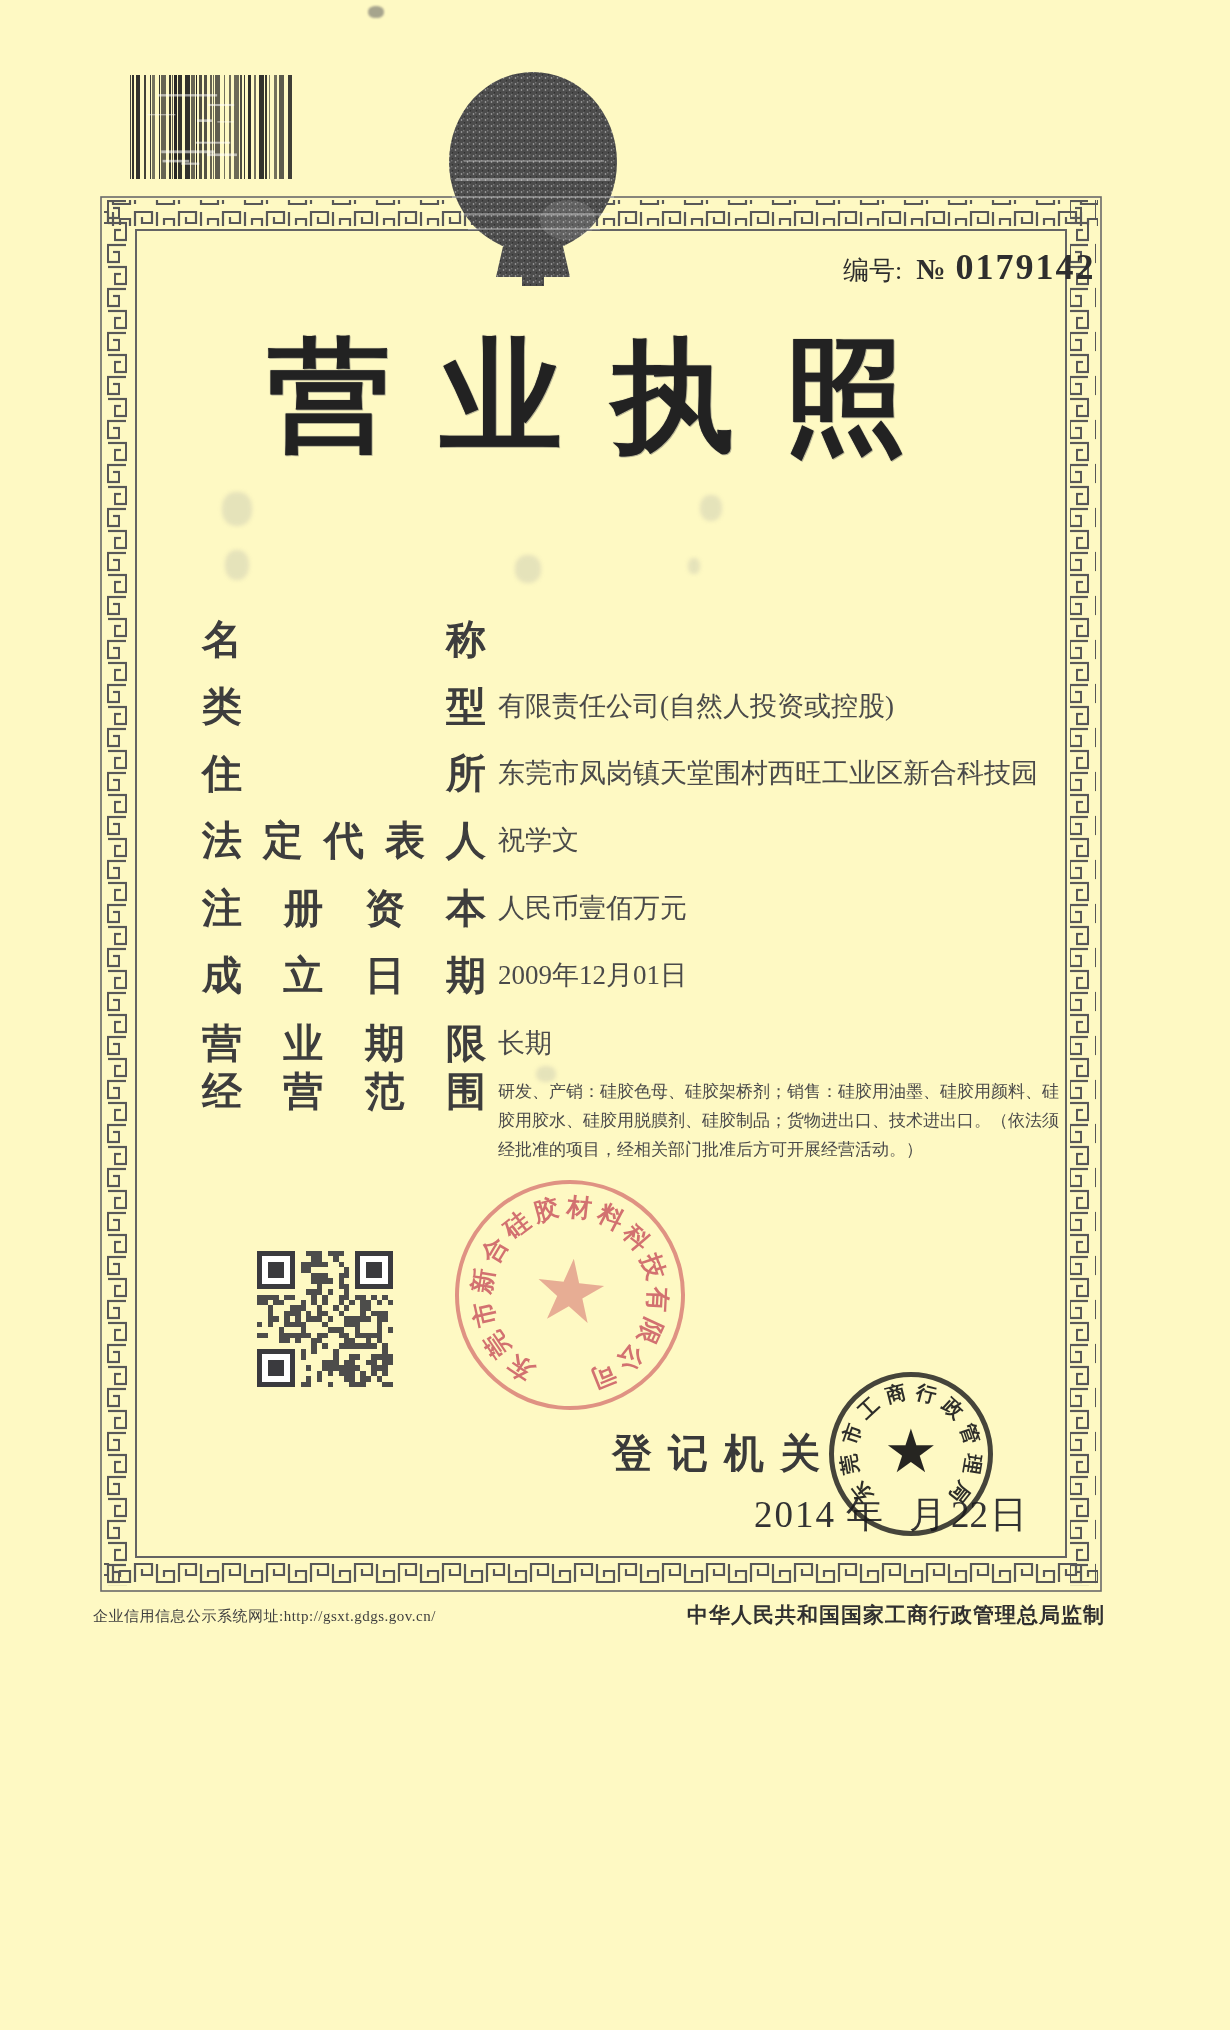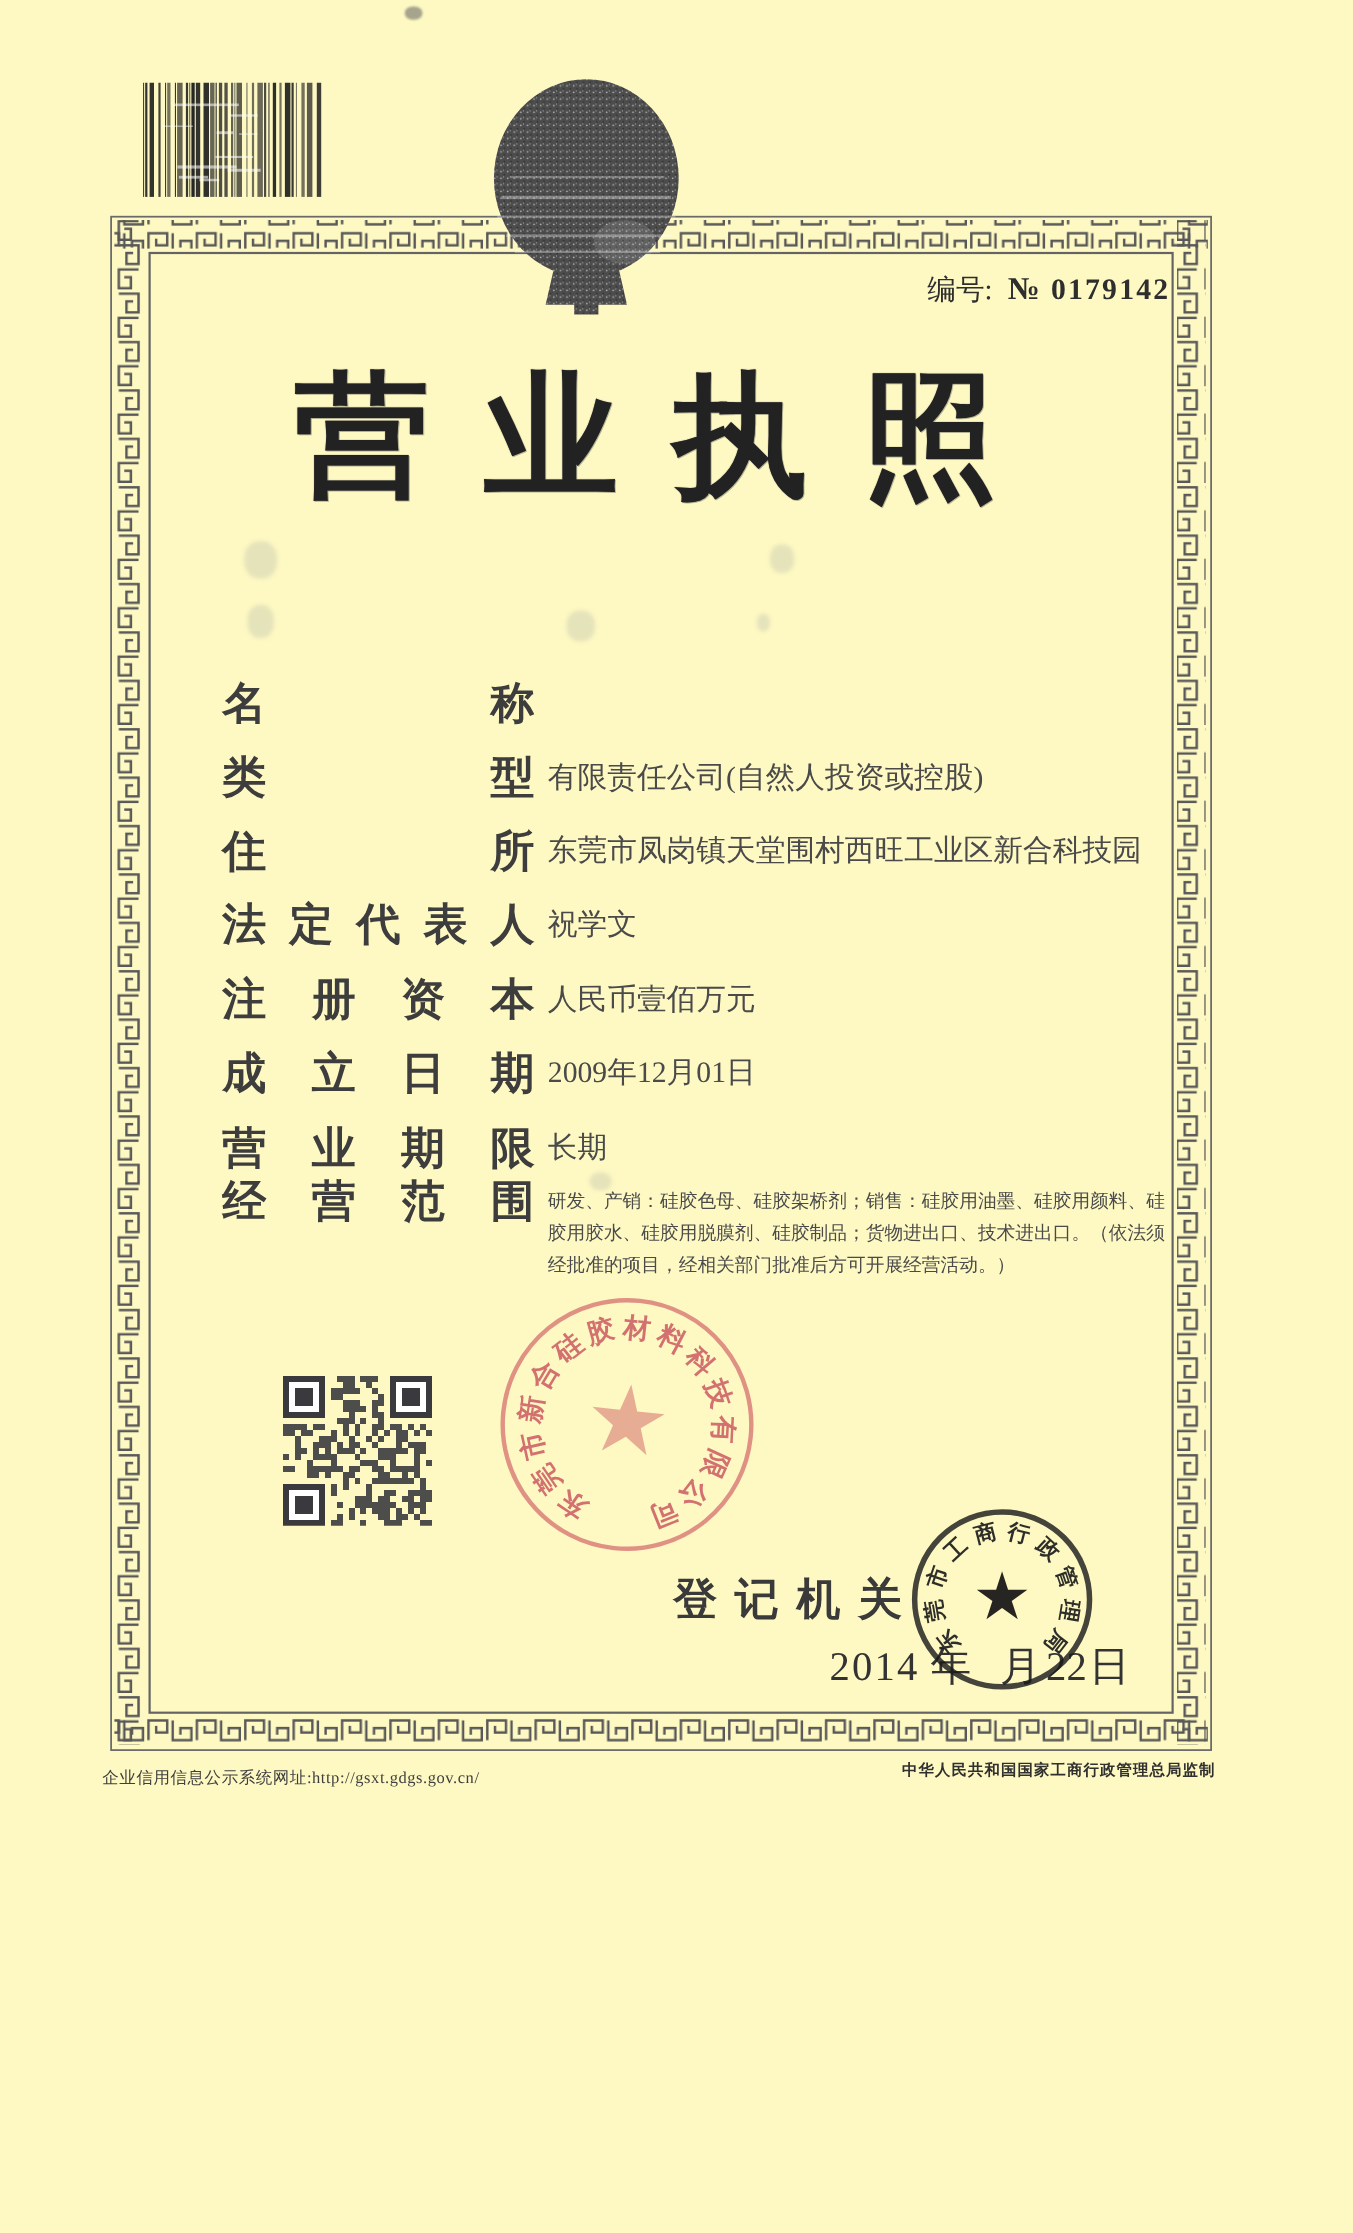--- a/index.html
+++ b/index.html
@@ -5,42 +5,42 @@
   html,body{margin:0;padding:0;background:#ffffff;}
   .page{position:relative;width:1230px;height:2030px;background:#fef9c3;overflow:hidden;
         font-family:"Liberation Serif",serif;color:#333;}
   .abs{position:absolute;}
   
   .title{left:268px;top:316px;font-size:122px;font-weight:900;letter-spacing:50px;
          color:#222;text-shadow:0 0 1px #555, 1px 1px 0 rgba(80,80,80,.35);white-space:nowrap;}
   
   .serial{left:843px;top:246px;font-size:26px;color:#2e2e2e;white-space:nowrap;display:flex;align-items:baseline;}
   .serial .no-sym{font-weight:900;font-size:29px;margin:0 10px 0 14px;}
-  .serial .digits{font-size:27px;letter-spacing:2px;font-weight:600;}
+  .serial .digits{font-size:36px;letter-spacing:2px;font-weight:600;}
   
   .regline{left:616px;top:534px;display:flex;align-items:baseline;white-space:nowrap;}
   .regline .rlabel{font-size:35px;letter-spacing:17px;font-weight:600;color:#3b3b3b;}
   .regline .rnum{font-size:31px;letter-spacing:1.5px;margin-left:22px;color:#353535;font-weight:600;}
   
   .row{position:absolute;left:202px;display:flex;align-items:flex-start;}
   .flabel{width:284px;display:flex;justify-content:space-between;font-size:40px;font-weight:600;
           color:#3d3d3d;flex:none;}
   .fvalue{margin-left:12px;margin-top:9px;font-size:27px;color:#4a4a4a;white-space:nowrap;}
   .fvalue.wrap{white-space:normal;width:566px;font-size:17px;line-height:29px;margin-top:13px;}
   
   .registry{left:612px;top:1426px;font-size:40px;font-weight:600;letter-spacing:16px;color:#3a3a3a;white-space:nowrap;}
   .dateline{left:754px;top:1490px;font-size:37px;color:#333;white-space:nowrap;display:flex;align-items:baseline;}
   .dateline .yr{letter-spacing:2px;}
   .dateline .u1{margin-left:10px;}
   .dateline .u2{margin-left:26px;}
   .dateline .dy{margin-left:5px;}
   .dateline .u3{margin-left:2px;}
   
   .foot-left{left:93px;top:1607px;font-size:15px;color:#3f3f3f;letter-spacing:.5px;}
-  .foot-right{right:125px;top:1601px;font-size:14px;font-weight:700;color:#303030;letter-spacing:1px;}
+  .foot-right{right:125px;top:1601px;font-size:21px;font-weight:700;color:#303030;letter-spacing:1px;}
   
   .seal{position:absolute;border-radius:50%;}
   .seal .ring{position:absolute;inset:0;border-radius:50%;}
   .seal .seal-ch{position:absolute;left:50%;top:50%;font-weight:700;}
   .seal .star{position:absolute;left:50%;top:50%;transform:translate(-50%,-54%);line-height:1;}
   .seal-red{left:455px;top:1180px;width:230px;height:230px;transform:rotate(6deg);opacity:.8;}
   .seal-red .ring{border:4px solid rgba(203,77,88,.75);}
   .seal-red .seal-ch{font-size:25px;color:#c8505c;}
   .seal-red .star{font-size:86px;color:rgba(203,77,88,.55);}
   .seal-black{left:829px;top:1372px;width:164px;height:164px;opacity:.92;}

